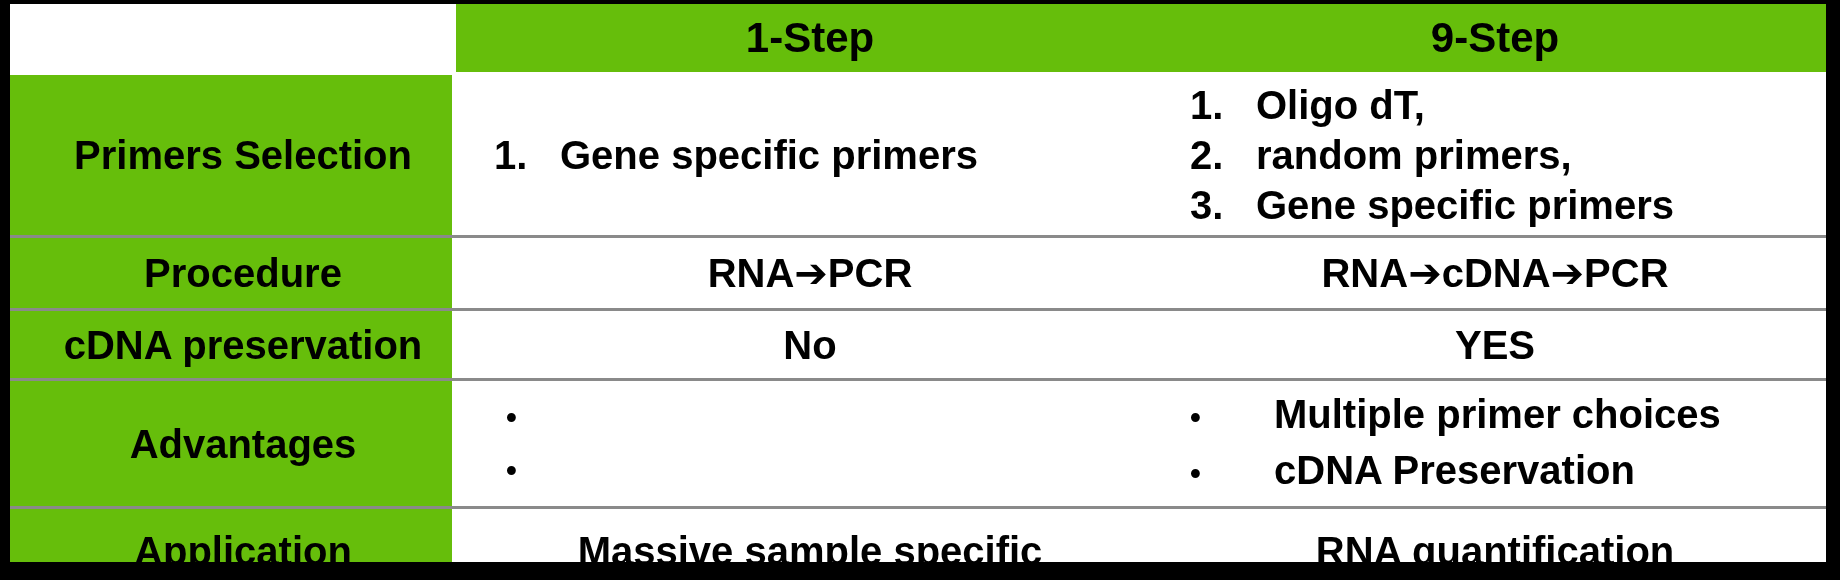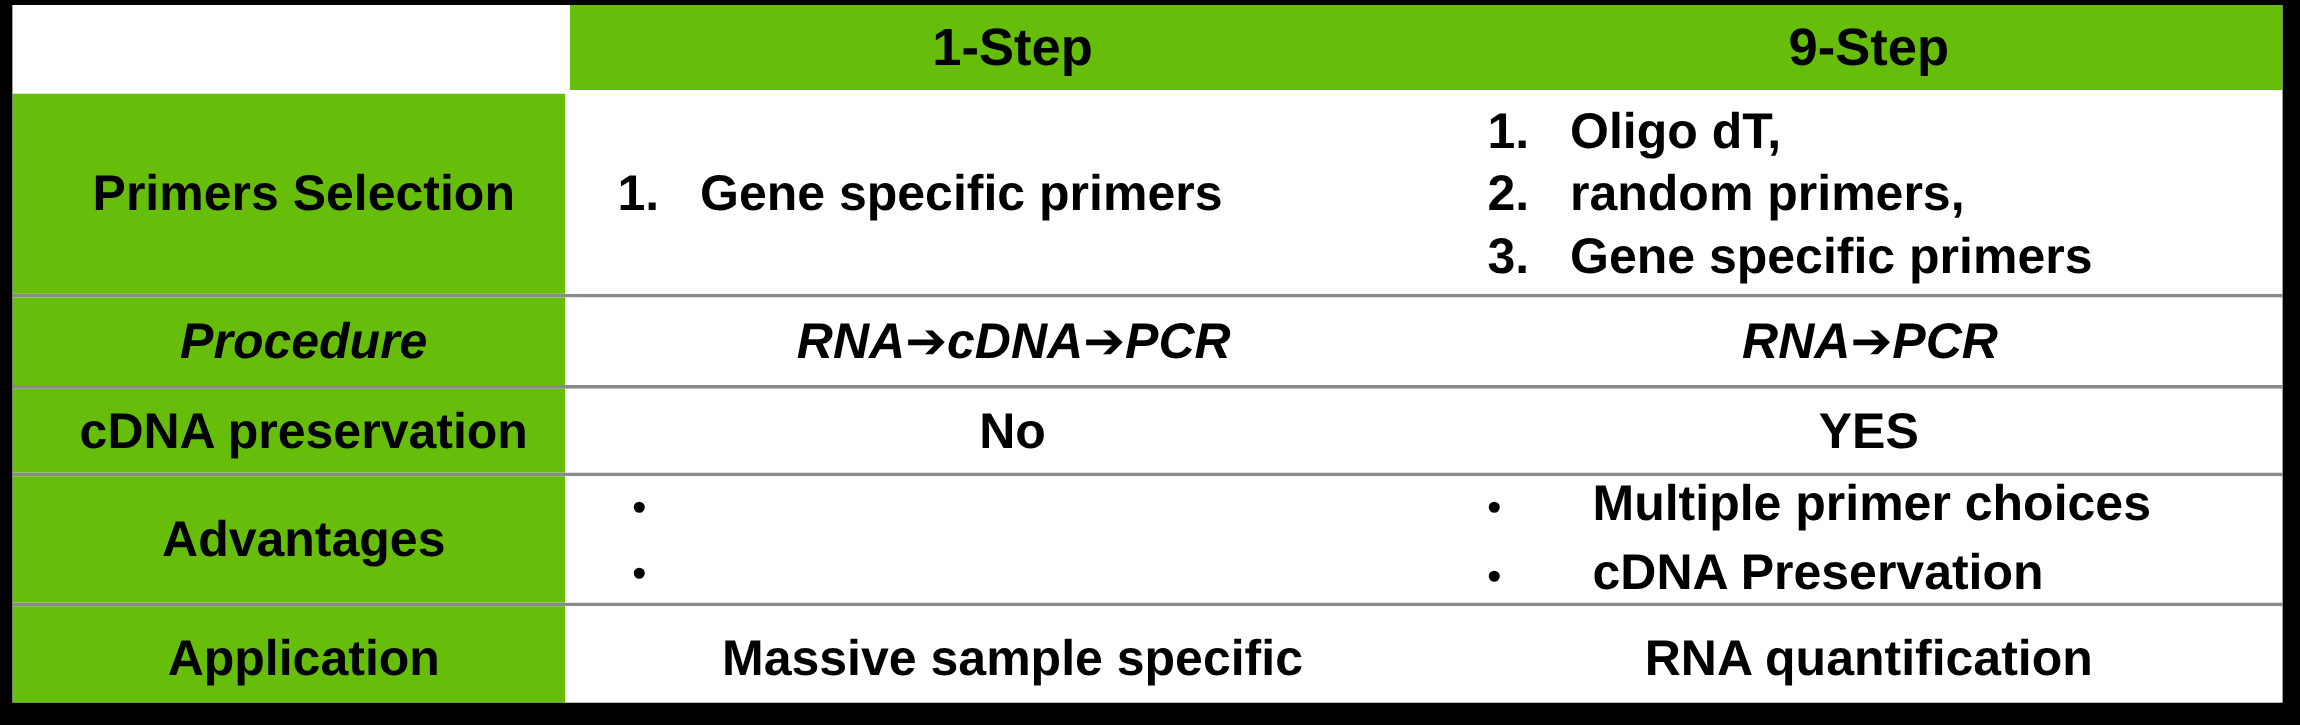--- a/index.html
+++ b/index.html
@@ -13,23 +13,23 @@
     box-sizing:border-box;
     width:1840px;height:580px;
     border-style:solid;border-color:#000;
     border-width:4px 14px 18px 10px;
     background:#fff;
     overflow:hidden;
   }
   .row{display:flex;width:1816px;}
   .r-header{height:68px;}
   .r-primers{height:160px;}
-  .r-procedure{height:70px;font-style:italic;}
+  .r-procedure{height:70px;}
   .r-cdna{height:67px;}
-  .r-adv{height:101px;}
+  .r-adv{height:125px;}
   .r-app{height:84px;}
   .divider{width:1816px;height:3px;}
   .div-white{background:#ffffff;}
   .div-gray{background:#8A8A8A;}
   .cell{
     box-sizing:border-box;
     display:flex;flex-direction:column;justify-content:center;
     overflow:hidden;
     padding-left:24px;
   }
@@ -95,25 +95,25 @@
       </div>
     </div>
   </div>
   <div class="divider div-gray"></div>
 
   <div class="row r-procedure">
     <div class="cell col1 green center rowhead">
       <span>Procedure</span>
     </div>
     <div class="gutter"></div>
+    <div class="cell col2 white center content">
+      <span>RNA➔PCR</span>
+    </div>
     <div class="cell col3 white center content">
       <span>RNA➔cDNA➔PCR</span>
-    </div>
-    <div class="cell col2 white center content">
-      <span>RNA➔PCR</span>
     </div>
   </div>
   <div class="divider div-gray"></div>
 
   <div class="row r-cdna">
     <div class="cell col1 green center rowhead">
       <span>cDNA preservation</span>
     </div>
     <div class="gutter"></div>
     <div class="cell col2 white center content">

